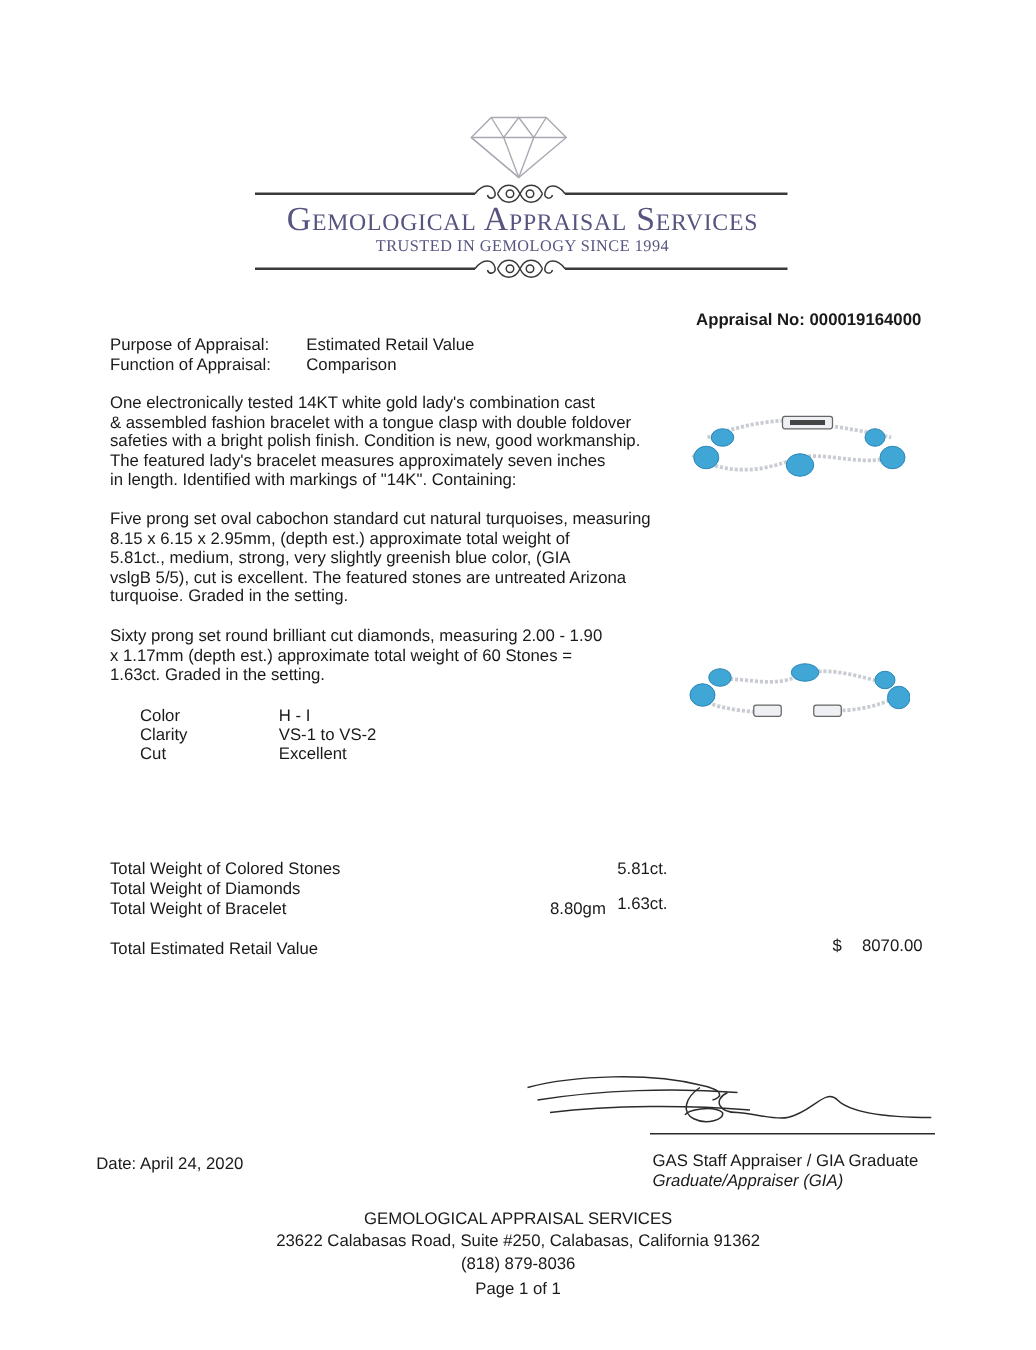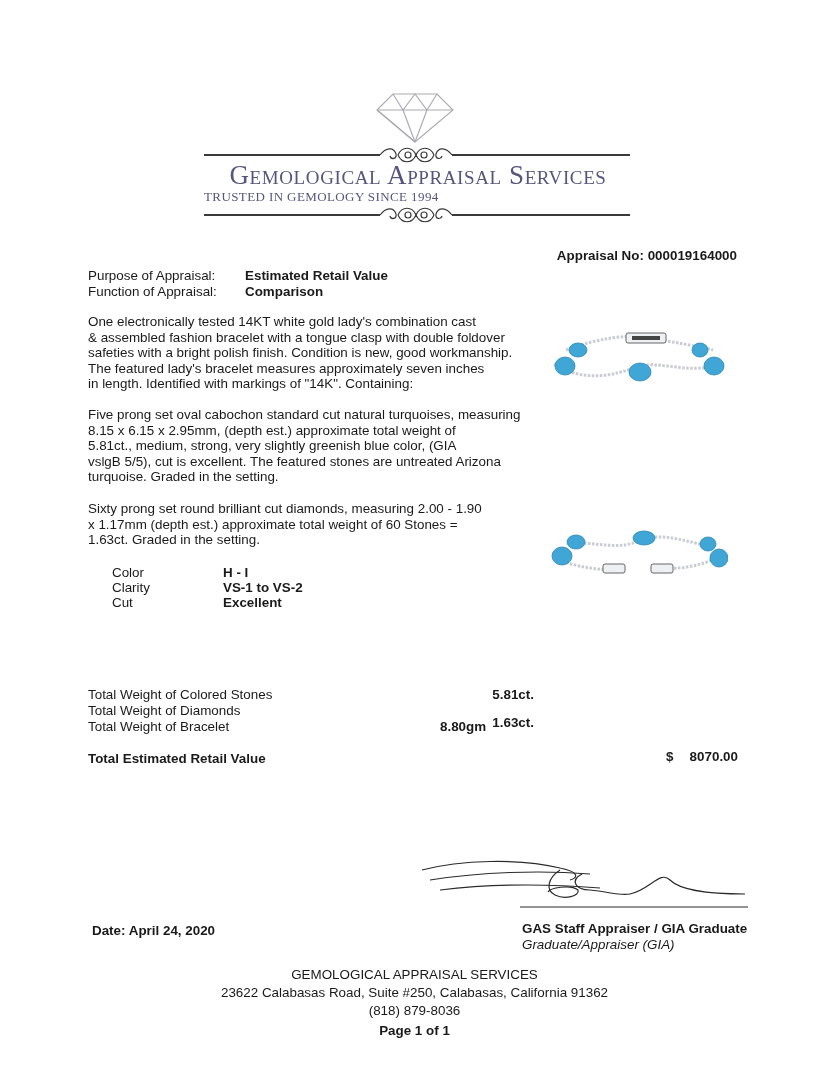--- a/index.html
+++ b/index.html
@@ -2,38 +2,38 @@
 <html><head>
 <meta charset="utf-8">
 <style>
   html, body { margin: 0; padding: 0; background: #ffffff; }
   body {
     width: 829px; height: 1080px; position: relative; overflow: hidden;
     font-family: "Liberation Sans", sans-serif; color: #1a1a1a;
   }
   .abs { position: absolute; }
   .t { font-size: 13.4px; line-height: 16px; white-space: nowrap; }
-  .b { font-weight: bold; }
+  .b { font-weight: normal; }
 
   
   #logo-diamond { left: 375px; top: 92px; }
   #logo-rule-top-l { left: 204px; top: 154px; width: 176px; height: 1.6px; background: #3a3a3a; }
   #logo-rule-top-r { left: 452px; top: 154px; width: 178px; height: 1.6px; background: #3a3a3a; }
   #logo-rule-bot-l { left: 204px; top: 214px; width: 176px; height: 1.6px; background: #3a3a3a; }
   #logo-rule-bot-r { left: 452px; top: 214px; width: 178px; height: 1.6px; background: #3a3a3a; }
   #flourish-top { left: 378px; top: 143px; }
   #flourish-bot { left: 378px; top: 203px; }
   #logo-title {
     left: 204px; top: 160px; width: 428px; text-align: center;
     font-family: "Liberation Serif", "DejaVu Serif", serif;
     font-size: 27px; letter-spacing: 0.6px; color: #57557f; white-space: nowrap;
     font-variant: small-caps;
   }
   #logo-tagline {
-    left: 204px; top: 189px; width: 428px; text-align: left;
+    left: 204px; top: 189px; width: 428px; text-align: center;
     font-family: "Liberation Serif", "DejaVu Serif", serif;
     font-size: 13px; letter-spacing: 0.4px; color: #57557f; white-space: nowrap;
   }
 
   #appraisal-no { right: 92px; top: 227px; font-size: 13.4px; font-weight: bold; margin-top: 21px; }
 
   .para { left: 88px; width: 450px; font-size: 13.4px; line-height: 15.6px; }
   .para div { white-space: nowrap; }
 
   .bracelet { left: 548px; width: 180px; }
@@ -168,20 +168,20 @@
     <path d="M10,30 C60,22 120,20 170,24"></path>
     <path d="M20,40 C70,34 130,34 180,38"></path>
     <path d="M140,20 C128,28 125,40 135,45 C145,50 160,46 158,40 C150,34 130,38 128,42"></path>
     <path d="M162,24 C150,30 155,40 170,40 C190,42 200,46 210,44 C230,40 240,20 250,30 C260,40 290,44 325,44"></path>
   </g>
   <line x1="100" y1="57" x2="328" y2="57" stroke="#2b2b2b" stroke-width="1.2"></line>
 </svg>
 <div class="abs t b" style="left:522px; top:921px;">GAS Staff Appraiser / GIA Graduate</div>
 <div class="abs t" style="left:522px; top:937px; font-style:italic;">Graduate/Appraiser (GIA)</div>
 
-<div class="abs t b" style="left:92px; top:923px;">Date: April 24, 2020</div>
+<div class="abs t b" style="left:77px; top:923px;">Date: April 24, 2020</div>
 
 <div id="footer" class="abs" style="top:966px;">
   <div>GEMOLOGICAL APPRAISAL SERVICES</div>
   <div>23622 Calabasas Road, Suite #250, Calabasas, California 91362</div>
   <div>(818) 879-8036</div>
   <div class="b" style="margin-top:2px;">Page 1 of 1</div>
 </div>
 
 </body></html>

